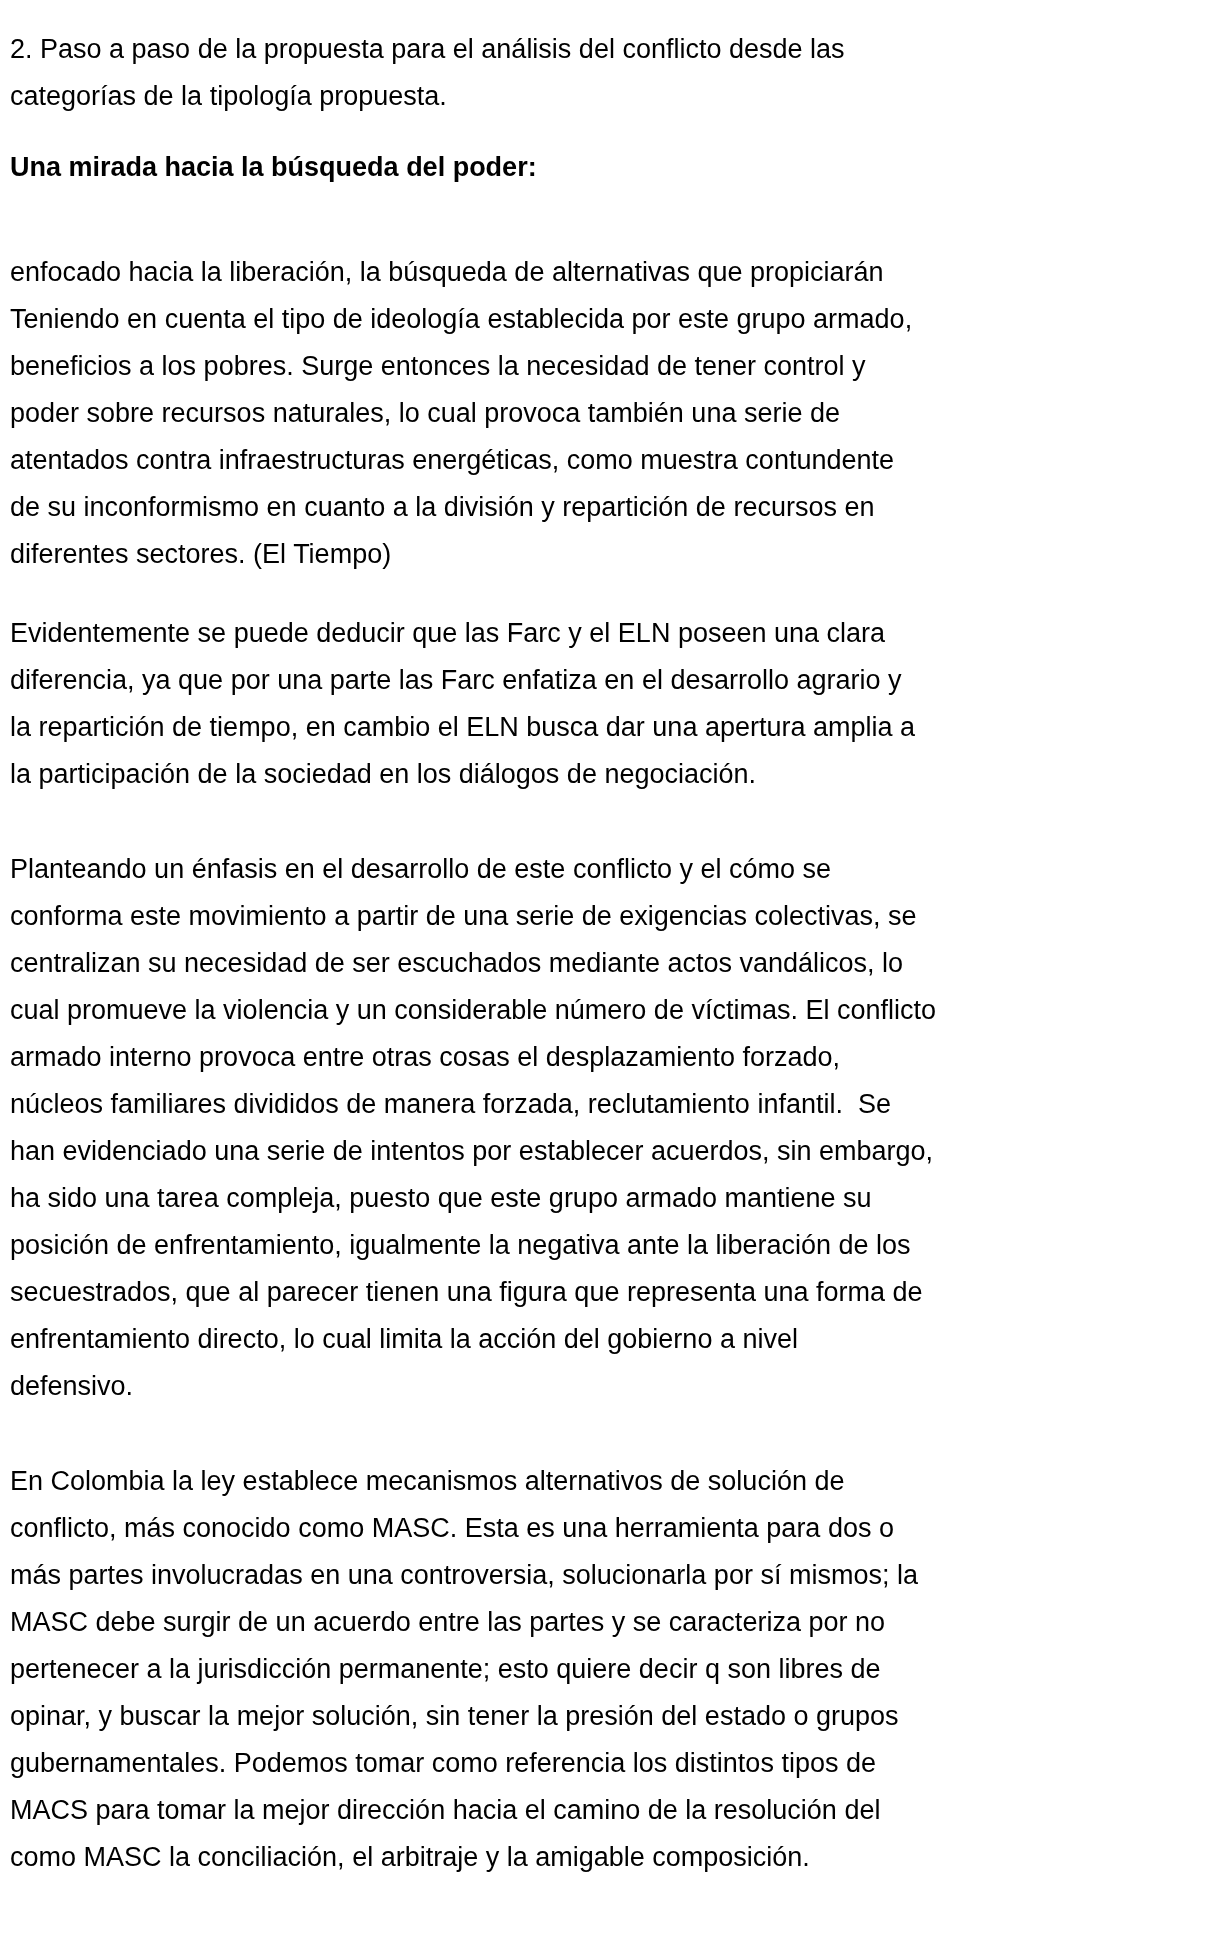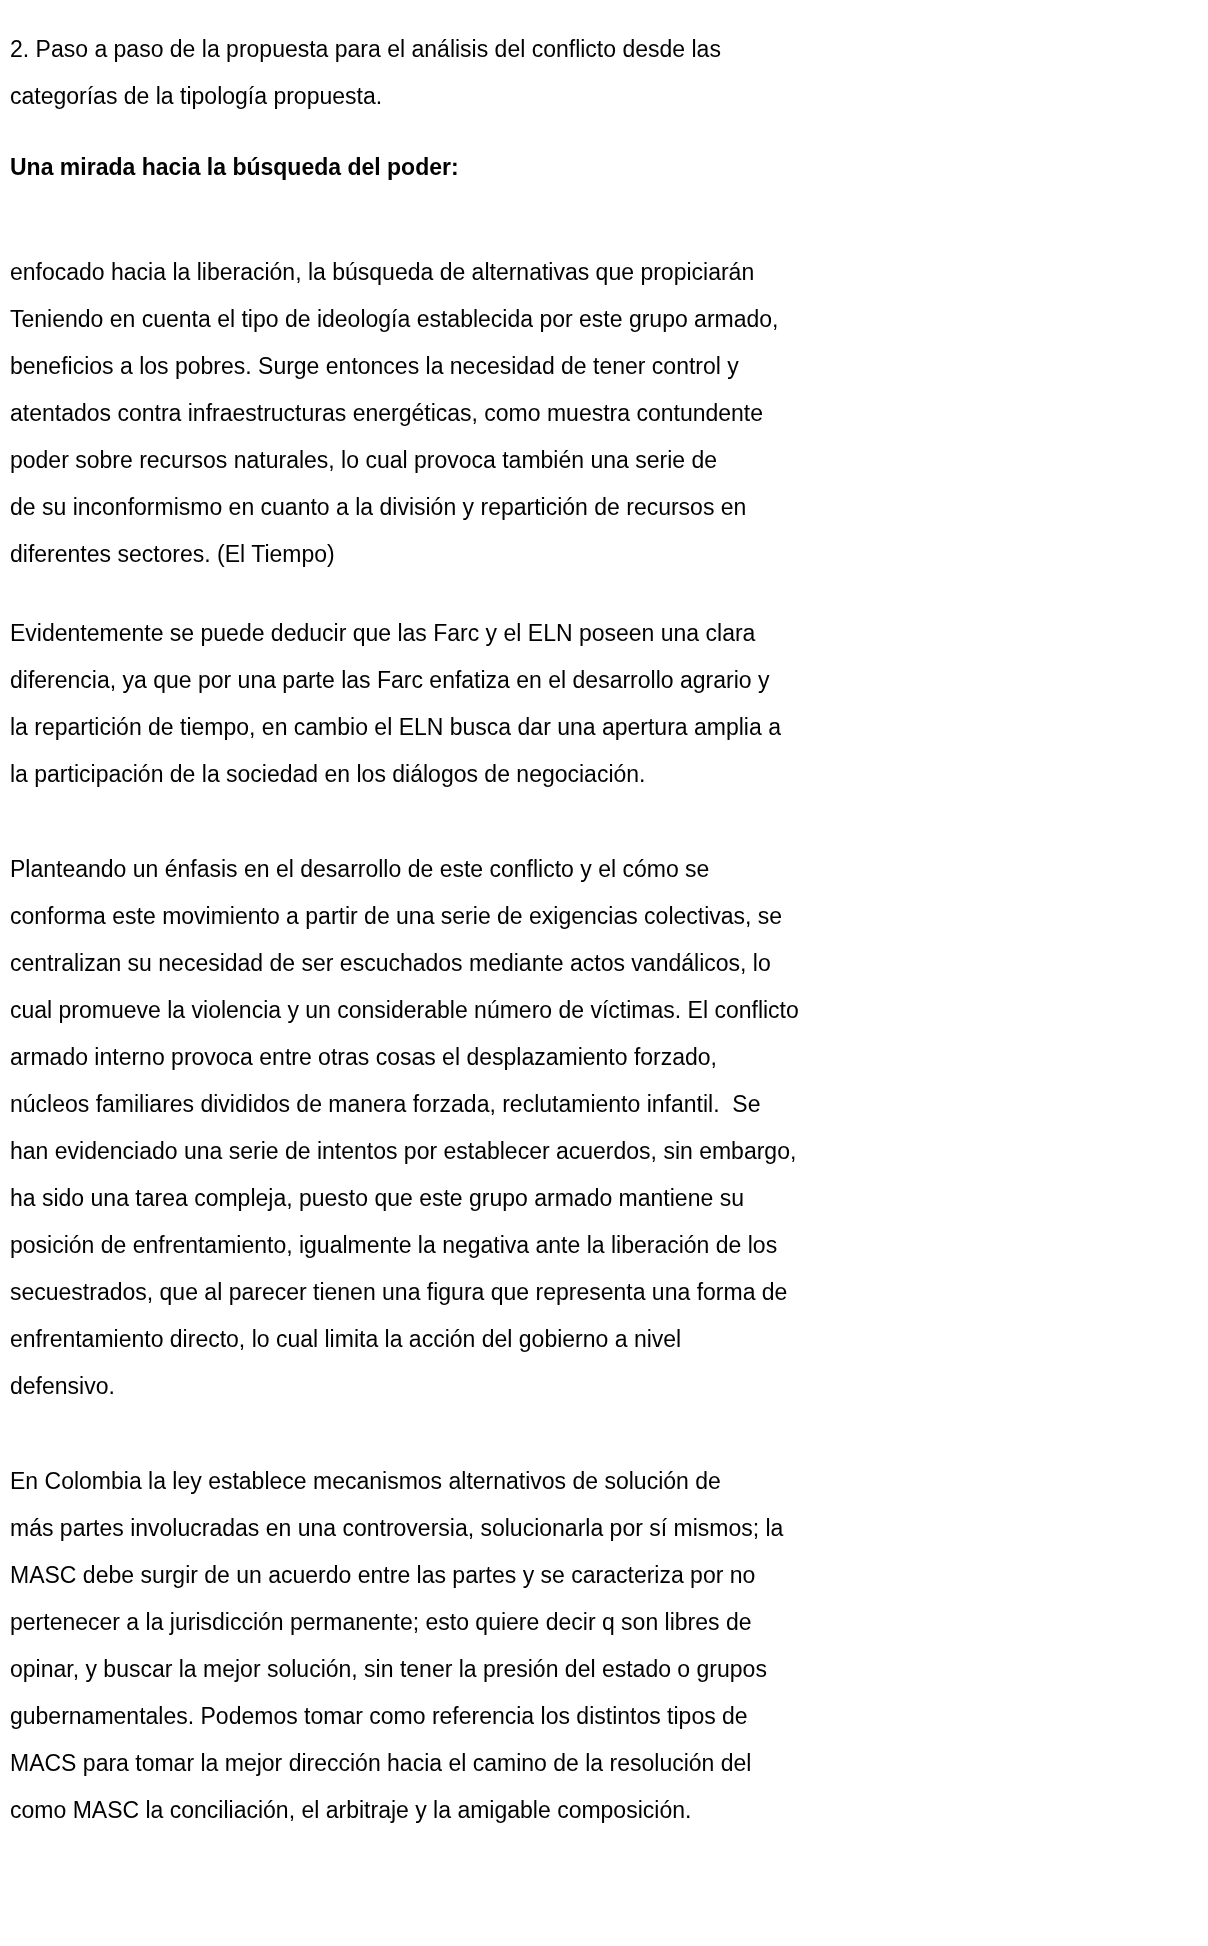--- a/index.html
+++ b/index.html
@@ -12,21 +12,21 @@
     background: #ffffff;
     overflow: hidden;
     font-family: "Liberation Sans", sans-serif;
   }
   #document-page {
     box-sizing: border-box;
     width: 1208px;
     height: 1946px;
     padding: 26px 6px 0 10px;
     color: #000000;
-    font-size: 23px;
+    font-size: 27px;
     line-height: 47px;
     overflow: hidden;
     border-radius: 8px;
   }
   .paragraph {
     margin: 0 0 48px 0;
   }
   .p-heading {
     margin-bottom: 24px;
     font-weight: 400;
@@ -55,22 +55,22 @@
       <div class="text-line">2. Paso a paso de la propuesta para el análisis del conflicto desde las</div>
       <div class="text-line">categorías de la tipología propuesta.</div>
     </div>
     <div class="paragraph p-subheading">
       <div class="text-line">Una mirada hacia la búsqueda del poder:</div>
     </div>
     <div class="paragraph p-body">
       <div class="text-line">enfocado hacia la liberación, la búsqueda de alternativas que propiciarán</div>
       <div class="text-line">Teniendo en cuenta el tipo de ideología establecida por este grupo armado,</div>
       <div class="text-line">beneficios a los pobres. Surge entonces la necesidad de tener control y</div>
+      <div class="text-line">poder sobre recursos naturales, lo cual provoca también una serie de</div>
       <div class="text-line">atentados contra infraestructuras energéticas, como muestra contundente</div>
-      <div class="text-line">poder sobre recursos naturales, lo cual provoca también una serie de</div>
       <div class="text-line">de su inconformismo en cuanto a la división y repartición de recursos en</div>
       <div class="text-line">diferentes sectores. (El Tiempo)</div>
     </div>
     <div class="paragraph p-body">
       <div class="text-line">Evidentemente se puede deducir que las Farc y el ELN poseen una clara</div>
       <div class="text-line">diferencia, ya que por una parte las Farc enfatiza en el desarrollo agrario y</div>
       <div class="text-line">la repartición de tiempo, en cambio el ELN busca dar una apertura amplia a</div>
       <div class="text-line">la participación de la sociedad en los diálogos de negociación.</div>
     </div>
     <div class="paragraph p-body">
@@ -82,20 +82,21 @@
       <div class="text-line">núcleos familiares divididos de manera forzada, reclutamiento infantil.  Se</div>
       <div class="text-line">han evidenciado una serie de intentos por establecer acuerdos, sin embargo,</div>
       <div class="text-line">ha sido una tarea compleja, puesto que este grupo armado mantiene su</div>
       <div class="text-line">posición de enfrentamiento, igualmente la negativa ante la liberación de los</div>
       <div class="text-line">secuestrados, que al parecer tienen una figura que representa una forma de</div>
       <div class="text-line">enfrentamiento directo, lo cual limita la acción del gobierno a nivel</div>
       <div class="text-line">defensivo.</div>
     </div>
     <div class="paragraph p-body">
       <div class="text-line">En Colombia la ley establece mecanismos alternativos de solución de</div>
+      <div class="text-line">conflicto, más conocido como MASC. Esta es una herramienta para dos o</div>
       <div class="text-line">más partes involucradas en una controversia, solucionarla por sí mismos; la</div>
       <div class="text-line">MASC debe surgir de un acuerdo entre las partes y se caracteriza por no</div>
       <div class="text-line">pertenecer a la jurisdicción permanente; esto quiere decir q son libres de</div>
       <div class="text-line">opinar, y buscar la mejor solución, sin tener la presión del estado o grupos</div>
       <div class="text-line">gubernamentales. Podemos tomar como referencia los distintos tipos de</div>
       <div class="text-line">MACS para tomar la mejor dirección hacia el camino de la resolución del</div>
       <div class="text-line">como MASC la conciliación, el arbitraje y la amigable composición.</div>
     </div>
   </div>
 

